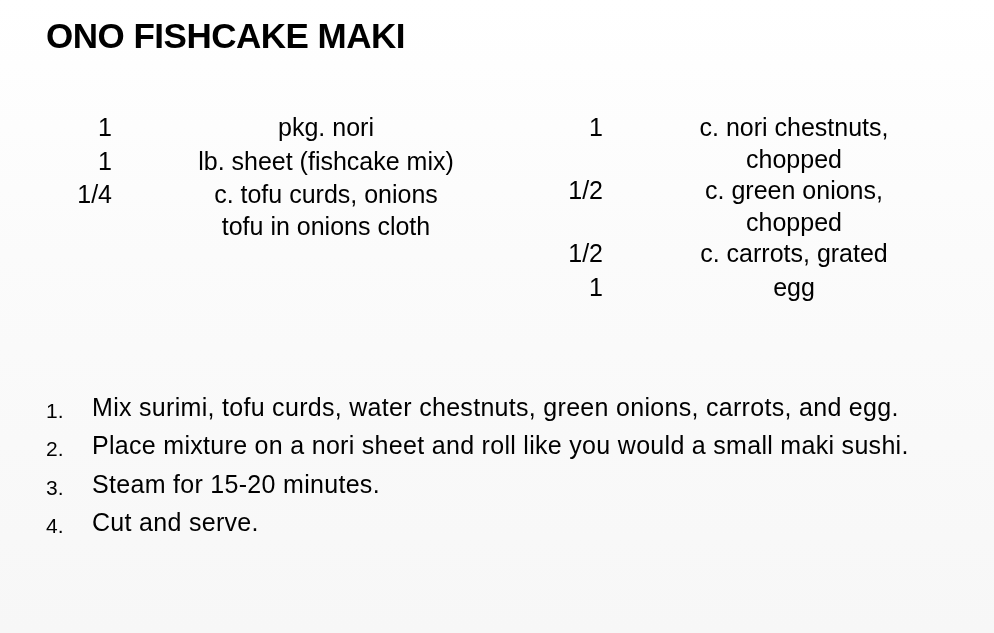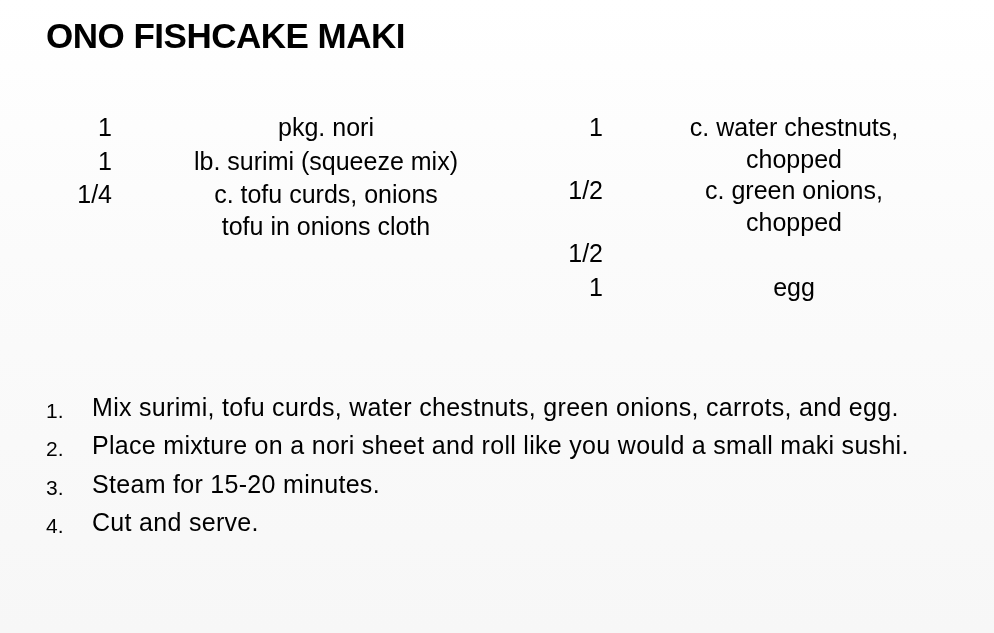--- a/index.html
+++ b/index.html
@@ -135,55 +135,56 @@
         <div>
           <div class="ing-item">
             <span class="ing-qty">1</span>
             <span class="ing-text">pkg. nori</span>
           </div>
         </div>
 
         <div>
           <div class="ing-item">
             <span class="ing-qty">1</span>
-            <span class="ing-text">lb. surimi (squeeze mix)</span>
+            <span class="ing-text">lb. sheet (fishcake mix)</span>
           </div>
         </div>
 
         <div>
           <div class="ing-item">
             <span class="ing-qty">1/4</span>
             <span class="ing-text">c. tofu curds, onions</span>
           </div>
           <div class="ing-cont">tofu in onions cloth</div>
         </div>
 
       </div>
 
       <div class="ing-col ing-col-right">
 
         <div>
           <div class="ing-item">
             <span class="ing-qty">1</span>
-            <span class="ing-text">c. water chestnuts,</span>
+            <span class="ing-text">c. nori chestnuts,</span>
           </div>
           <div class="ing-cont">chopped</div>
         </div>
 
         <div>
           <div class="ing-item">
             <span class="ing-qty">1/2</span>
             <span class="ing-text">c. green onions,</span>
           </div>
           <div class="ing-cont">chopped</div>
         </div>
 
         <div>
           <div class="ing-item">
             <span class="ing-qty">1/2</span>
+            <span class="ing-text">c. carrots, grated</span>
           </div>
         </div>
 
         <div>
           <div class="ing-item">
             <span class="ing-qty">1</span>
             <span class="ing-text">egg</span>
           </div>
         </div>
 

